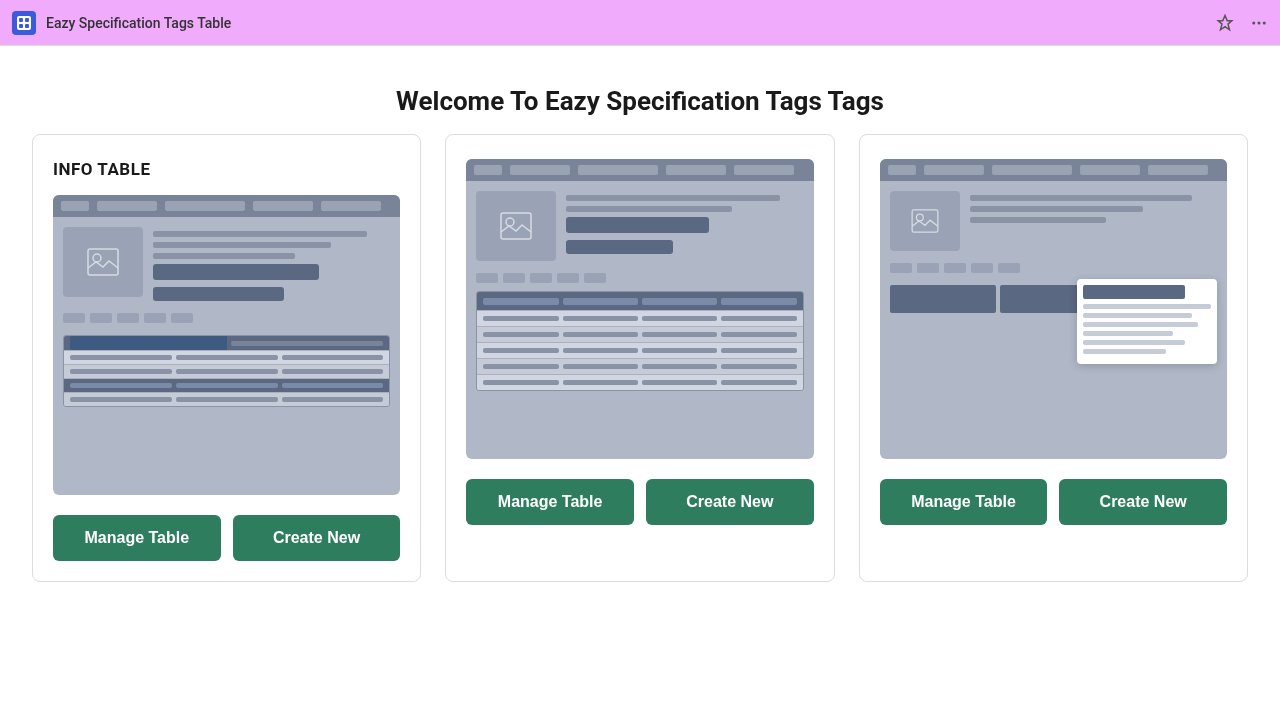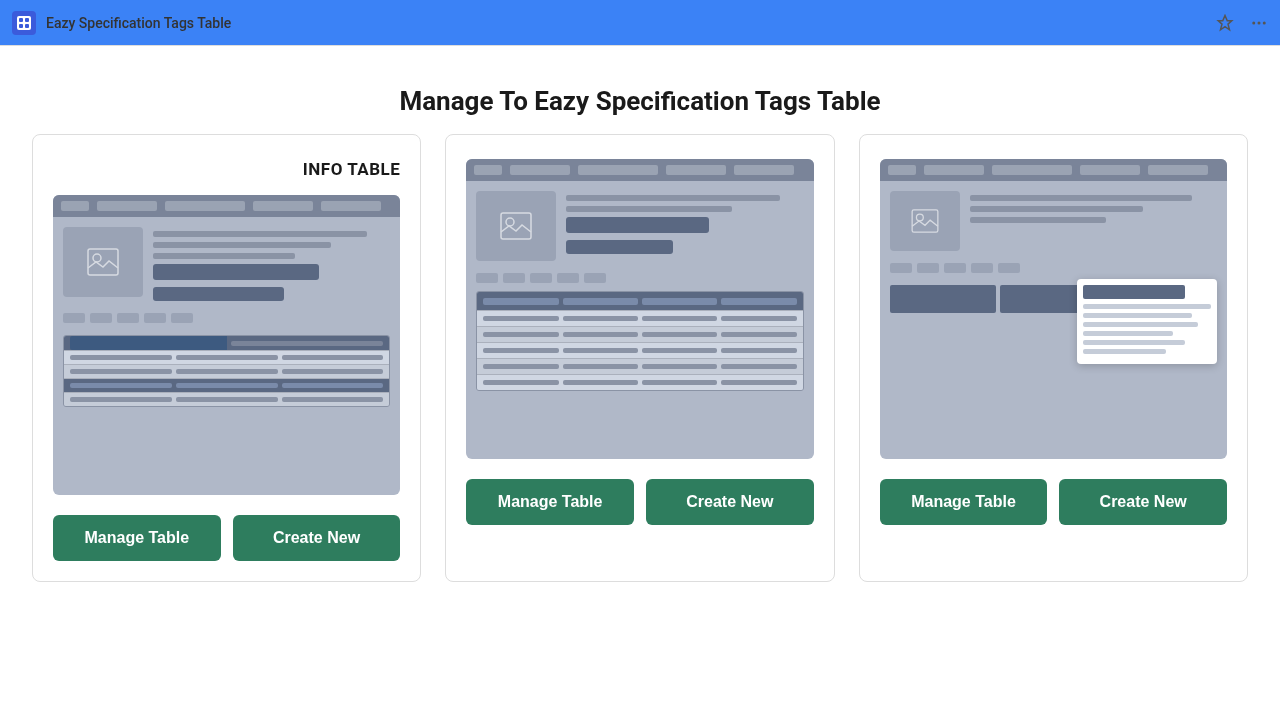--- a/index.html
+++ b/index.html
@@ -7,21 +7,21 @@
       font-family: -apple-system, BlinkMacSystemFont, 'Segoe UI', Roboto, sans-serif;
       background: #f5f5f5;
       min-height: 720px;
     }
 
     
     .topbar {
       display: flex;
       align-items: center;
       justify-content: space-between;
-      background: #3b82f6;
+      background: #f0abfc;
       border-bottom: 1px solid #ddd;
       padding: 0 12px;
       height: 46px;
       gap: 40px;
     }
     .topbar-left {
       display: flex;
       align-items: center;
       gap: 10px;
     }
@@ -95,21 +95,21 @@
     .card {
       background: #fff;
       border: 1px solid #ddd;
       border-radius: 8px;
       padding: 24px 20px 20px;
       flex: 1;
       max-width: 400px;
       min-width: 280px;
     }
     .card-title {
-      text-align: right;
+      text-align: left;
       font-size: 17px;
       font-weight: 700;
       color: #1a1a1a;
       margin-bottom: 16px;
       letter-spacing: 0.5px;
     }
 
     
     .preview {
       background: #b0b8c8;
@@ -345,21 +345,21 @@
     </svg>
     <svg width="18" height="18" viewBox="0 0 24 24" fill="#555">
       <circle cx="5" cy="12" r="2"></circle>
         <circle cx="12" cy="12" r="2"></circle>
         <circle cx="19" cy="12" r="2"></circle>
     </svg>
   </div>
 </div>
 
 <div class="main">
-  <h1 class="page-title">Manage To Eazy Specification Tags Table</h1>
+  <h1 class="page-title">Welcome To Eazy Specification Tags Tags</h1>
 
   <div class="cards-container">
 
     <div class="card">
       <div class="card-title">INFO TABLE</div>
       <div class="preview">
         <div class="mock-topbar">
           <div class="mock-dot"></div>
           <div class="mock-line-short"></div>
           <div class="mock-line-med"></div>

